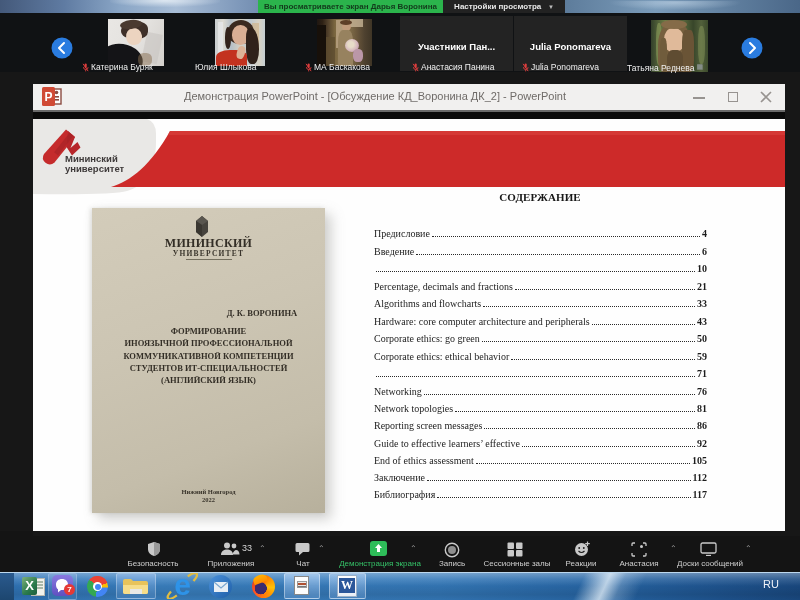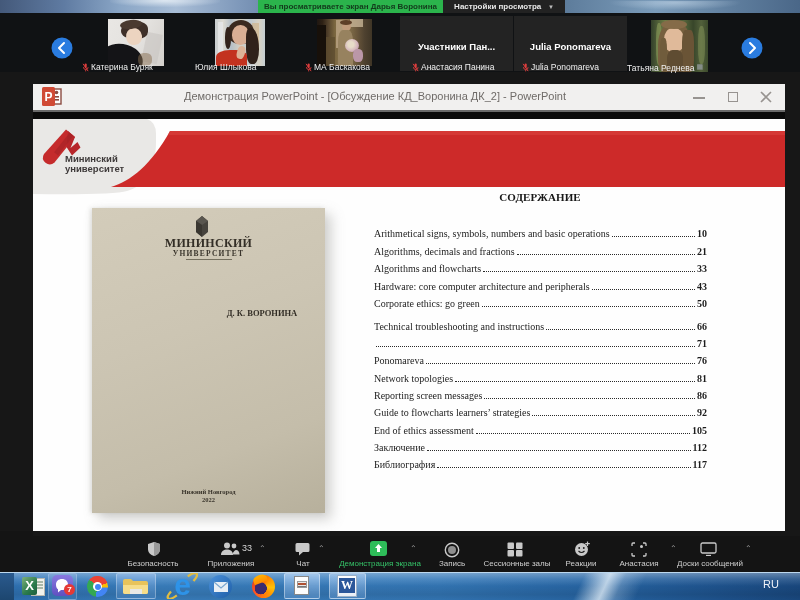--- a/index.html
+++ b/index.html
@@ -152,75 +152,85 @@
         <path d="M10 0 L16 5 L16 16 L10 21 L4 16 L4 5 Z" fill="#47443e"></path>
         <path d="M10 0 L16 5 L10 9 L4 5 Z" fill="#59564f"></path>
         <path d="M10 9 L10 21 L4 16 L4 5 Z" fill="#3a3731"></path>
       </svg>
       <div class="abs" style="left:0;top:28px;width:233px;text-align:center;font-family:'Liberation Serif',serif;font-weight:bold;font-size:12px;letter-spacing:0.3px;color:#332e26;">МИНИНСКИЙ</div>
       <div class="abs" style="left:0;top:41px;width:233px;text-align:center;font-family:'Liberation Serif',serif;font-weight:bold;font-size:7.5px;letter-spacing:1.2px;color:#3a352c;">УНИВЕРСИТЕТ</div>
       <div class="abs" style="left:94px;top:51px;width:46px;height:1px;background:#75705f;"></div>
       <div class="abs" style="left:0;top:280px;width:233px;text-align:center;font-family:'Liberation Serif',serif;font-weight:bold;font-size:6.5px;color:#3a352c;">Нижний Новгород</div>
       <div class="abs" style="left:0;top:288px;width:233px;text-align:center;font-family:'Liberation Serif',serif;font-weight:bold;font-size:6.5px;color:#3a352c;">2022</div>
       <div class="abs" style="left:124px;top:100px;width:92px;text-align:center;font-family:'Liberation Serif',serif;font-weight:bold;font-size:8.5px;color:#332e26;">Д. К. ВОРОНИНА</div>
+      <div class="abs" style="left:0;top:117px;width:233px;text-align:center;font-family:'Liberation Serif',serif;font-weight:bold;font-size:8.5px;line-height:12.3px;color:#332e26;">ФОРМИРОВАНИЕ<br>ИНОЯЗЫЧНОЙ ПРОФЕССИОНАЛЬНОЙ<br>КОММУНИКАТИВНОЙ КОМПЕТЕНЦИИ<br>СТУДЕНТОВ ИТ-СПЕЦИАЛЬНОСТЕЙ<br>(АНГЛИЙСКИЙ ЯЗЫК)</div>
     </div>
 
     <div class="abs" style="left:400px;top:72px;width:214px;text-align:center;font-family:'Liberation Serif',serif;font-weight:bold;font-size:11px;letter-spacing:0.1px;color:#181818;">СОДЕРЖАНИЕ</div>
     <div class="abs" style="left:341px;top:109px;width:333px;font-family:'Liberation Serif',serif;font-size:10px;color:#1c1c1c;">
       <div class="toc">
-          <span>Arithmetical signs, symbols, numbers and basic operations </span>
+          <span>Предисловие </span>
+          <i></i>
+          <b>4</b>
+        </div>
+      <div class="toc">
+          <span>Введение </span>
+          <i></i>
+          <b>6</b>
+        </div>
+      <div class="toc">
           <i></i>
           <b>10</b>
         </div>
       <div class="toc">
-          <span>Algorithms, decimals and fractions </span>
+          <span>Percentage, decimals and fractions </span>
           <i></i>
           <b>21</b>
         </div>
       <div class="toc">
           <span>Algorithms and flowcharts </span>
           <i></i>
           <b>33</b>
         </div>
       <div class="toc">
           <span>Hardware: core computer architecture and peripherals </span>
           <i></i>
           <b>43</b>
         </div>
       <div class="toc">
           <span>Corporate ethics: go green </span>
           <i></i>
           <b>50</b>
         </div>
-      <div class="toc g2 first2">
-          <span>Technical troubleshooting and instructions </span>
-          <i></i>
-          <b>66</b>
+      <div class="toc">
+          <span>Corporate ethics: ethical behavior </span>
+          <i></i>
+          <b>59</b>
         </div>
       <div class="toc g2">
           <i></i>
           <b>71</b>
         </div>
       <div class="toc g2">
-          <span>Ponomareva </span>
+          <span>Networking </span>
           <i></i>
           <b>76</b>
         </div>
       <div class="toc g2">
           <span>Network topologies </span>
           <i></i>
           <b>81</b>
         </div>
       <div class="toc g2">
           <span>Reporting screen messages </span>
           <i></i>
           <b>86</b>
         </div>
       <div class="toc g2">
-          <span>Guide to flowcharts learners’ strategies </span>
+          <span>Guide to effective learners’ effective </span>
           <i></i>
           <b>92</b>
         </div>
       <div class="toc g2">
           <span>End of ethics assessment </span>
           <i></i>
           <b>105</b>
         </div>
       <div class="toc g2">
           <span>Заключение </span>

